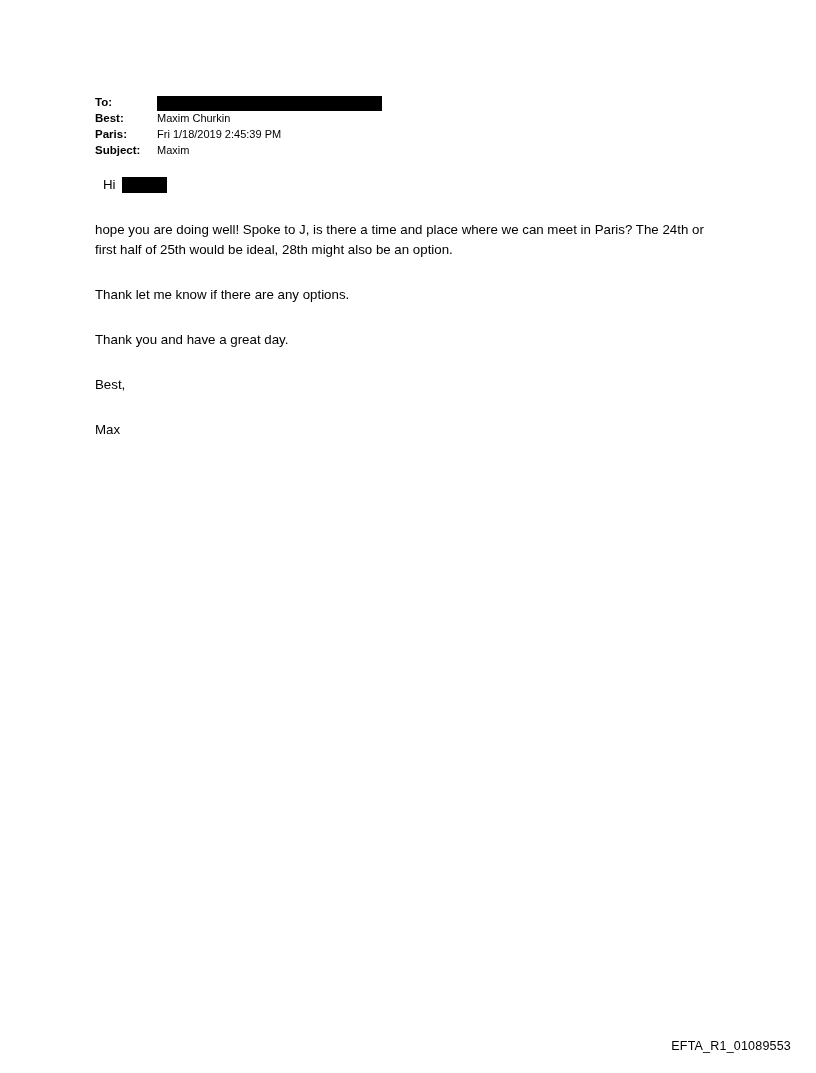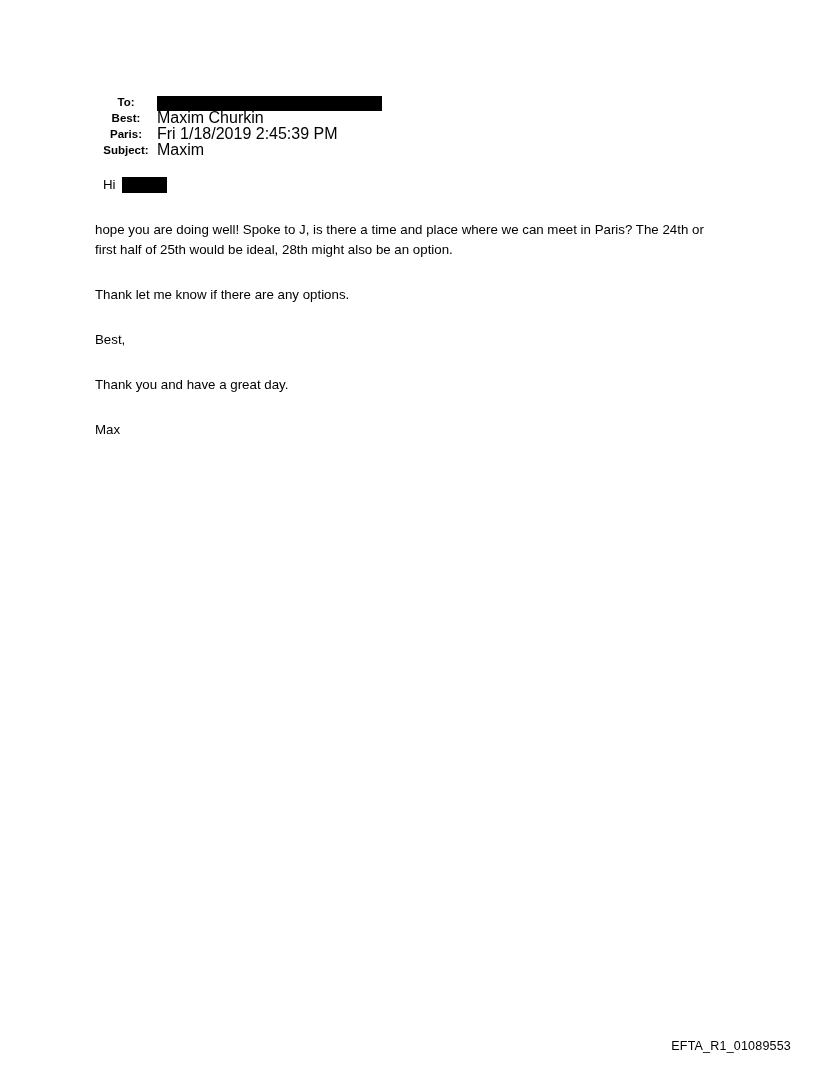--- a/index.html
+++ b/index.html
@@ -23,37 +23,36 @@
     height: 1073px;
     background: #ffffff;
   }
 
   
   .header-block {
     position: absolute;
     left: 95px;
     top: 94px;
     width: 620px;
-    text-align: center;
   }
   .hdr-row {
     display: flex;
     align-items: flex-start;
     height: 16px;
     line-height: 16px;
   }
   .hdr-label {
     width: 62px;
     flex: 0 0 62px;
     font-weight: bold;
     font-size: 11.5px;
     letter-spacing: 0px;
   }
   .hdr-value {
-    font-size: 16px;
+    font-size: 11px;
     white-space: pre;
   }
   .redaction {
     display: inline-block;
     background: #000000;
     vertical-align: middle;
   }
   .redact-to {
     width: 225px;
     height: 15px;
@@ -128,21 +127,21 @@
 
   <div class="body-block">
 
     <div class="greeting">
       <span class="word">Hi</span>
       <span class="redaction redact-name"></span>
     </div>
 
     <div class="para p1">hope you are doing well! Spoke to J, is there a time and place where we can meet in Paris? The 24th or first half of 25th would be ideal, 28th might also be an option.</div>
     <div class="para">Thank let me know if there are any options.</div>
+    <div class="para">Thank you and have a great day.</div>
     <div class="para">Best,</div>
-    <div class="para">Thank you and have a great day.</div>
     <div class="para">Max</div>
 
   </div>
 
   <div class="bates">EFTA_R1_01089553</div>
 
 </div>
 
 </body></html>

